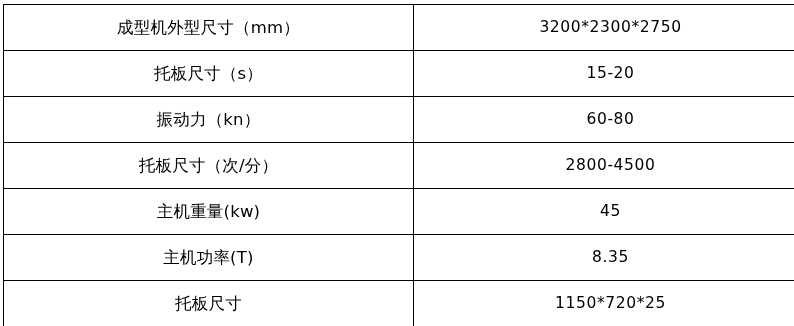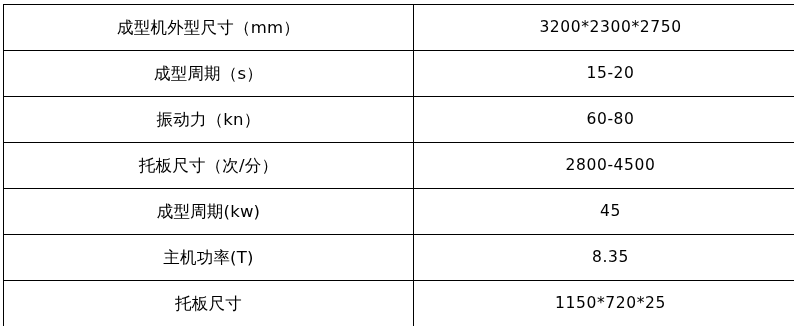--- a/index.html
+++ b/index.html
@@ -71,36 +71,36 @@
 <div id="spec-table-wrapper">
   <table class="spec-table">
     <tbody>
 
       <tr>
         <td class="param-cell">成型机外型尺寸（mm）</td>
         <td class="value-cell">3200*2300*2750</td>
       </tr>
 
       <tr>
-        <td class="param-cell">成型周期（s）</td>
+        <td class="param-cell">托板尺寸（s）</td>
         <td class="value-cell">15-20</td>
       </tr>
 
       <tr>
         <td class="param-cell">振动力（kn）</td>
         <td class="value-cell">60-80</td>
       </tr>
 
       <tr>
         <td class="param-cell">托板尺寸（次/分）</td>
         <td class="value-cell">2800-4500</td>
       </tr>
 
       <tr>
-        <td class="param-cell">成型周期(kw)</td>
+        <td class="param-cell">主机重量(kw)</td>
         <td class="value-cell">45</td>
       </tr>
 
       <tr>
         <td class="param-cell">主机功率(T)</td>
         <td class="value-cell">8.35</td>
       </tr>
 
       <tr class="last-row">
         <td class="param-cell">托板尺寸</td>

